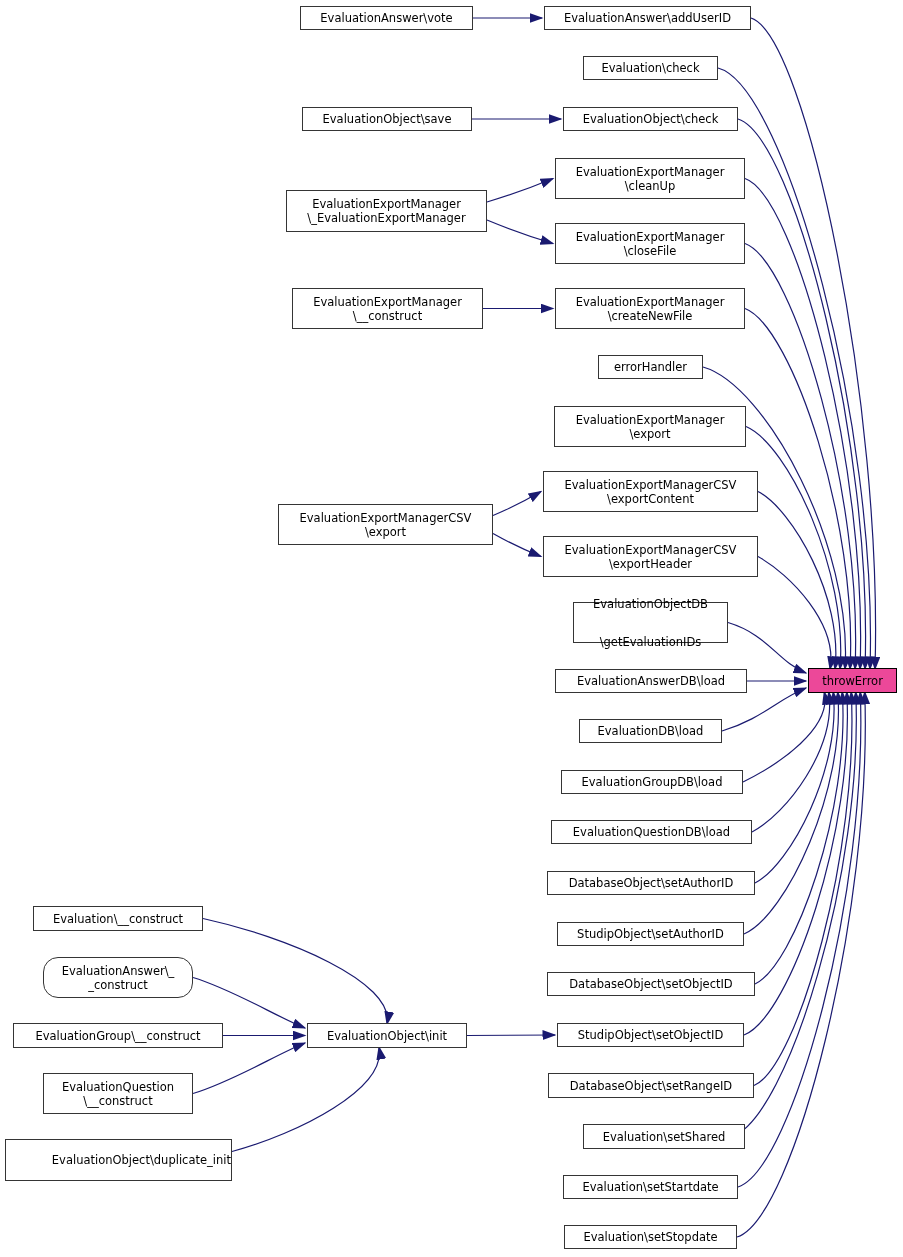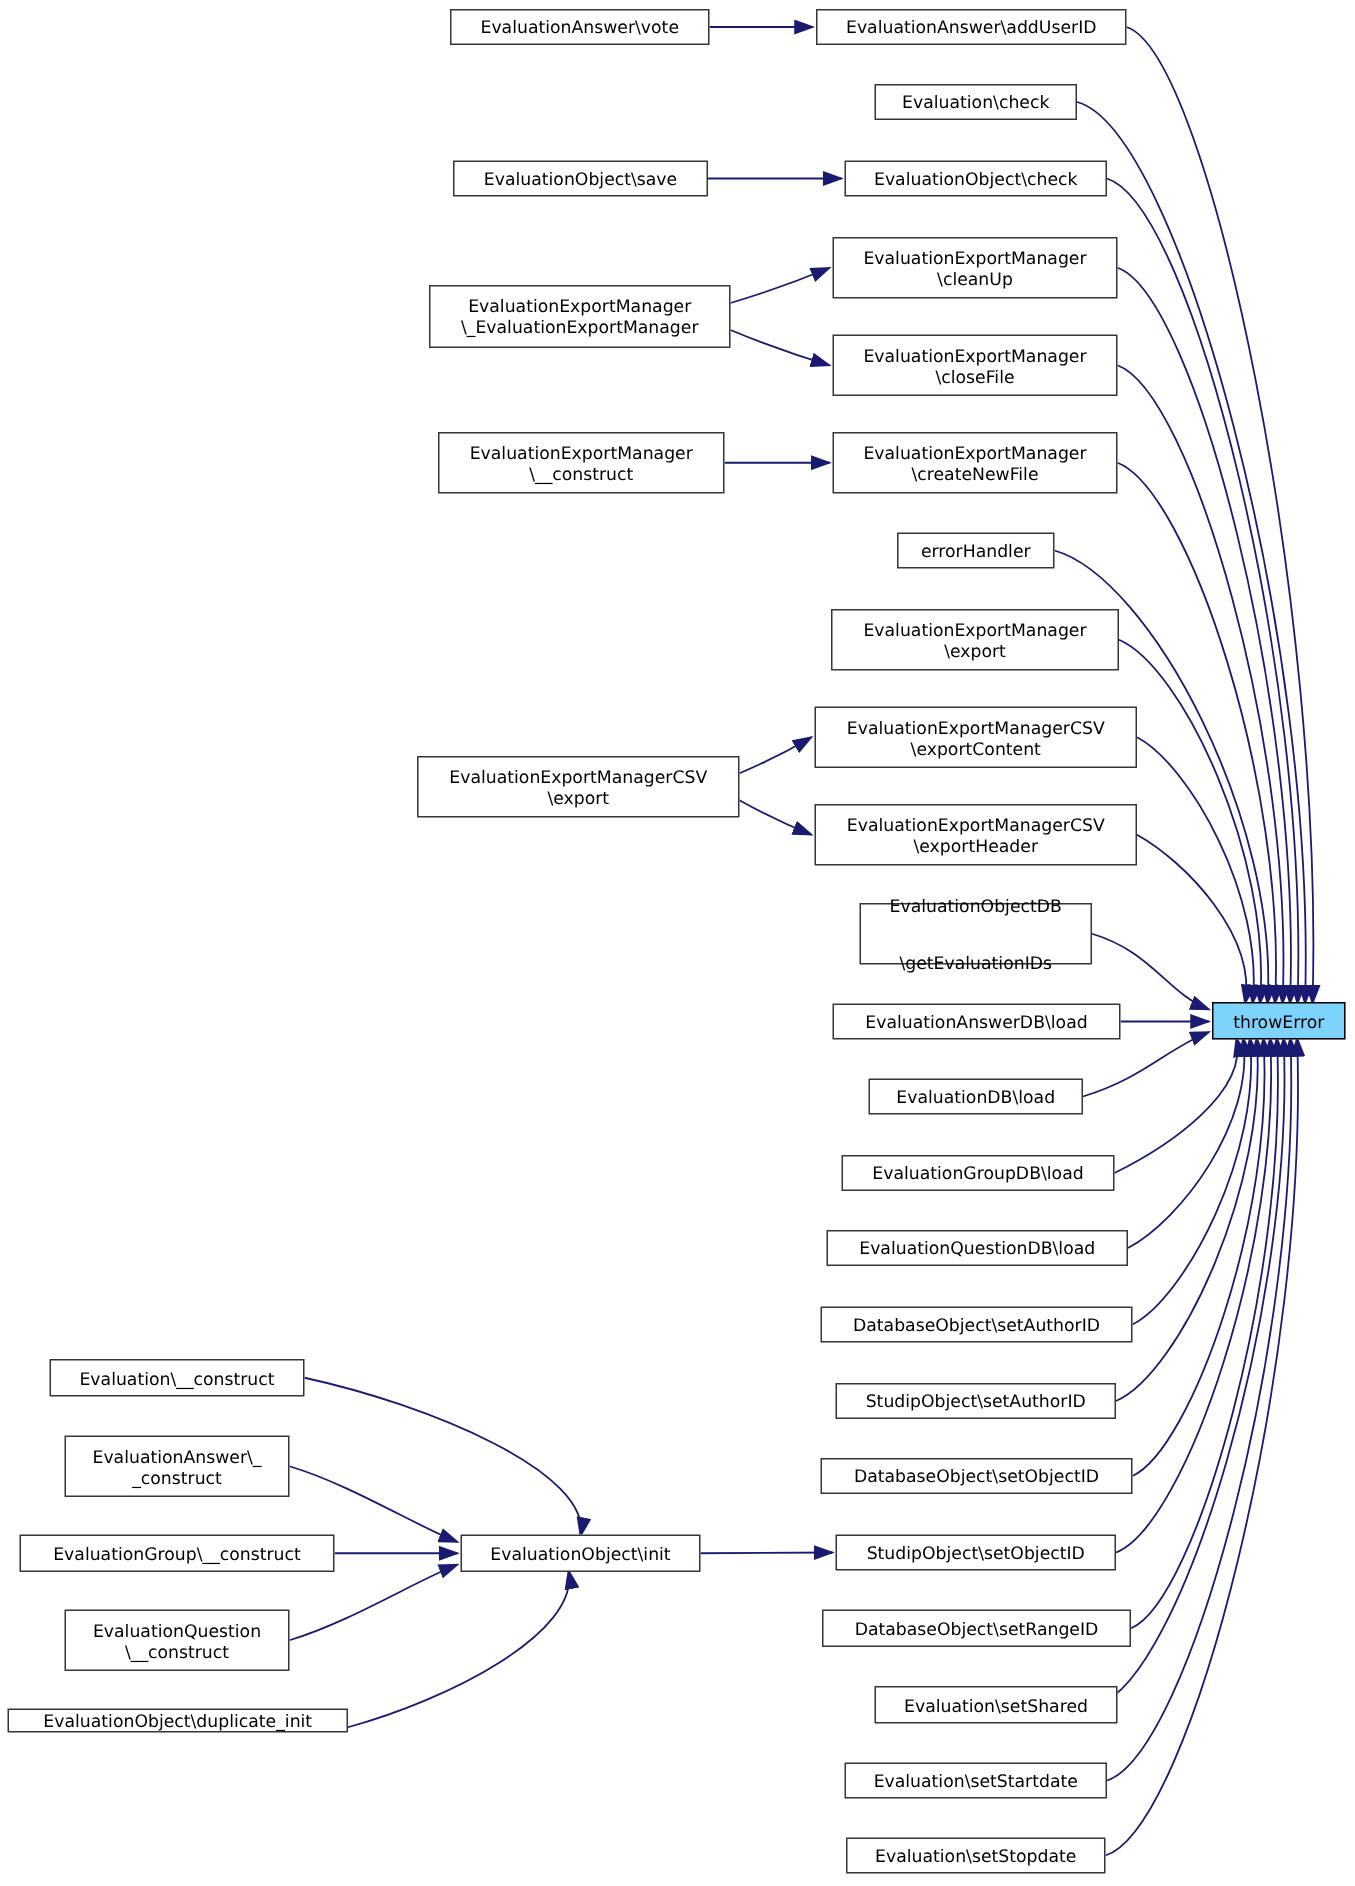--- a/index.html
+++ b/index.html
@@ -21,21 +21,21 @@
     line-height:14px;
     display:flex;
     flex-direction:column;
     align-items:center;
     justify-content:center;
     text-align:center;
     white-space:nowrap;
     z-index:2;
   }
   .node.hl{
-    background:#7dd3fc;
+    background:#ec4899;
     border:1.4px solid #000000;
   }
   .node .ln{pointer-events:none;}
 </style>
 </head>
 <body>
 
 <div class="canvas">
   <svg class="edges" width="903" height="1257" viewBox="0 0 903 1257" xmlns="http://www.w3.org/2000/svg">
     <defs>
@@ -176,31 +176,31 @@
       </div>
       <div class="node" style="left: 563px; top: 1175px; width: 175px; height: 24px;">
         <div class="ln">Evaluation\setStartdate</div>
       </div>
       <div class="node" style="left: 564px; top: 1225px; width: 173px; height: 24px;">
         <div class="ln">Evaluation\setStopdate</div>
       </div>
       <div class="node" style="left: 33px; top: 906px; width: 170px; height: 25px;">
         <div class="ln">Evaluation\__construct</div>
       </div>
-      <div class="node" style="left: 43px; top: 957px; width: 150px; height: 41px;">
+      <div class="node" style="left: 43px; top: 957px; width: 150px; height: 41px; border-radius: 15px;">
         <div class="ln">EvaluationAnswer\_</div>
         <div class="ln">_construct</div>
       </div>
       <div class="node" style="left: 13px; top: 1023px; width: 210px; height: 25px;">
         <div class="ln">EvaluationGroup\__construct</div>
       </div>
       <div class="node" style="left: 43px; top: 1073px; width: 150px; height: 41px;">
         <div class="ln">EvaluationQuestion</div>
         <div class="ln">\__construct</div>
       </div>
-      <div class="node" style="left: 5px; top: 1139px; width: 227px; height: 16px;">
+      <div class="node" style="left: 5px; top: 1139px; width: 227px; height: 42px; align-items: flex-end;">
         <div class="ln">EvaluationObject\duplicate_init</div>
       </div>
       <div class="node" style="left: 307px; top: 1023px; width: 160px; height: 25px;">
         <div class="ln">EvaluationObject\init</div>
       </div>
     </div>
 </div>
 
 </body></html>

